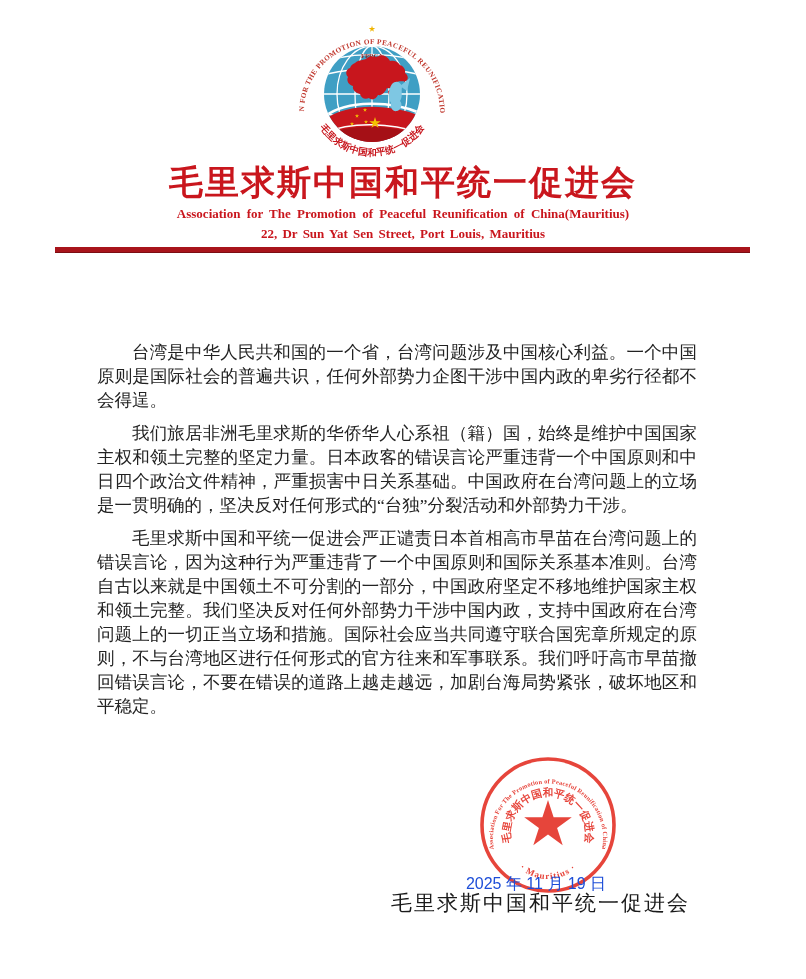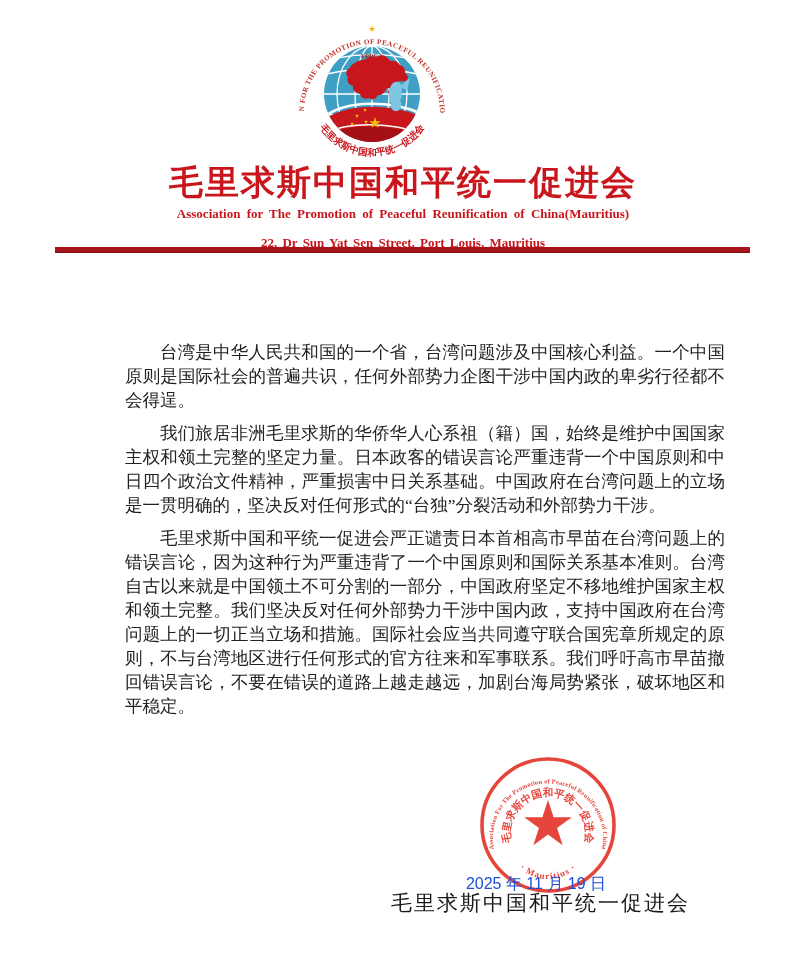--- a/index.html
+++ b/index.html
@@ -19,39 +19,38 @@
     position:absolute;top:164px;left:0;right:0;
     font-size:34px;font-weight:bold;color:#c9161d;
     letter-spacing:2px;text-align:center;line-height:1.1;
   }
   .org-en{
     position:absolute;top:206px;left:0;right:0;
     font-size:13px;font-weight:bold;color:#c9161d;
     text-align:center;word-spacing:3px;
   }
   .org-addr{
-    position:absolute;top:235px;left:0;right:0;
+    position:absolute;top:226px;left:0;right:0;
     font-size:13px;font-weight:bold;color:#c9161d;
     text-align:center;word-spacing:2px;
   }
   .rule{
     position:absolute;top:247px;left:55px;width:695px;height:5px;
     background:#a8141b;border-bottom:1px solid #7c0e13;
   }
   
   .doc-title{
     position:absolute;top:288px;left:0;right:0;
     text-align:center;font-size:21px;font-weight:bold;color:#111;
     letter-spacing:1px;
   }
   .doc-body{
     position:absolute;top:340px;left:97px;width:600px;
     font-size:17.5px;line-height:24px;color:#222;
     text-align:justify;
-    margin-left:28px;
   }
   .doc-body p{margin:0 0 9px 0;text-indent:2em;}
   
   .seal-wrap{position:absolute;left:478px;top:755px;width:140px;height:140px;opacity:.93;}
   .signature{
     position:absolute;top:889px;right:116px;
     font-size:21px;letter-spacing:2px;color:#1a1a1a;
   }
   .date{
     position:absolute;top:874px;left:536px;transform:translateX(-50%);

